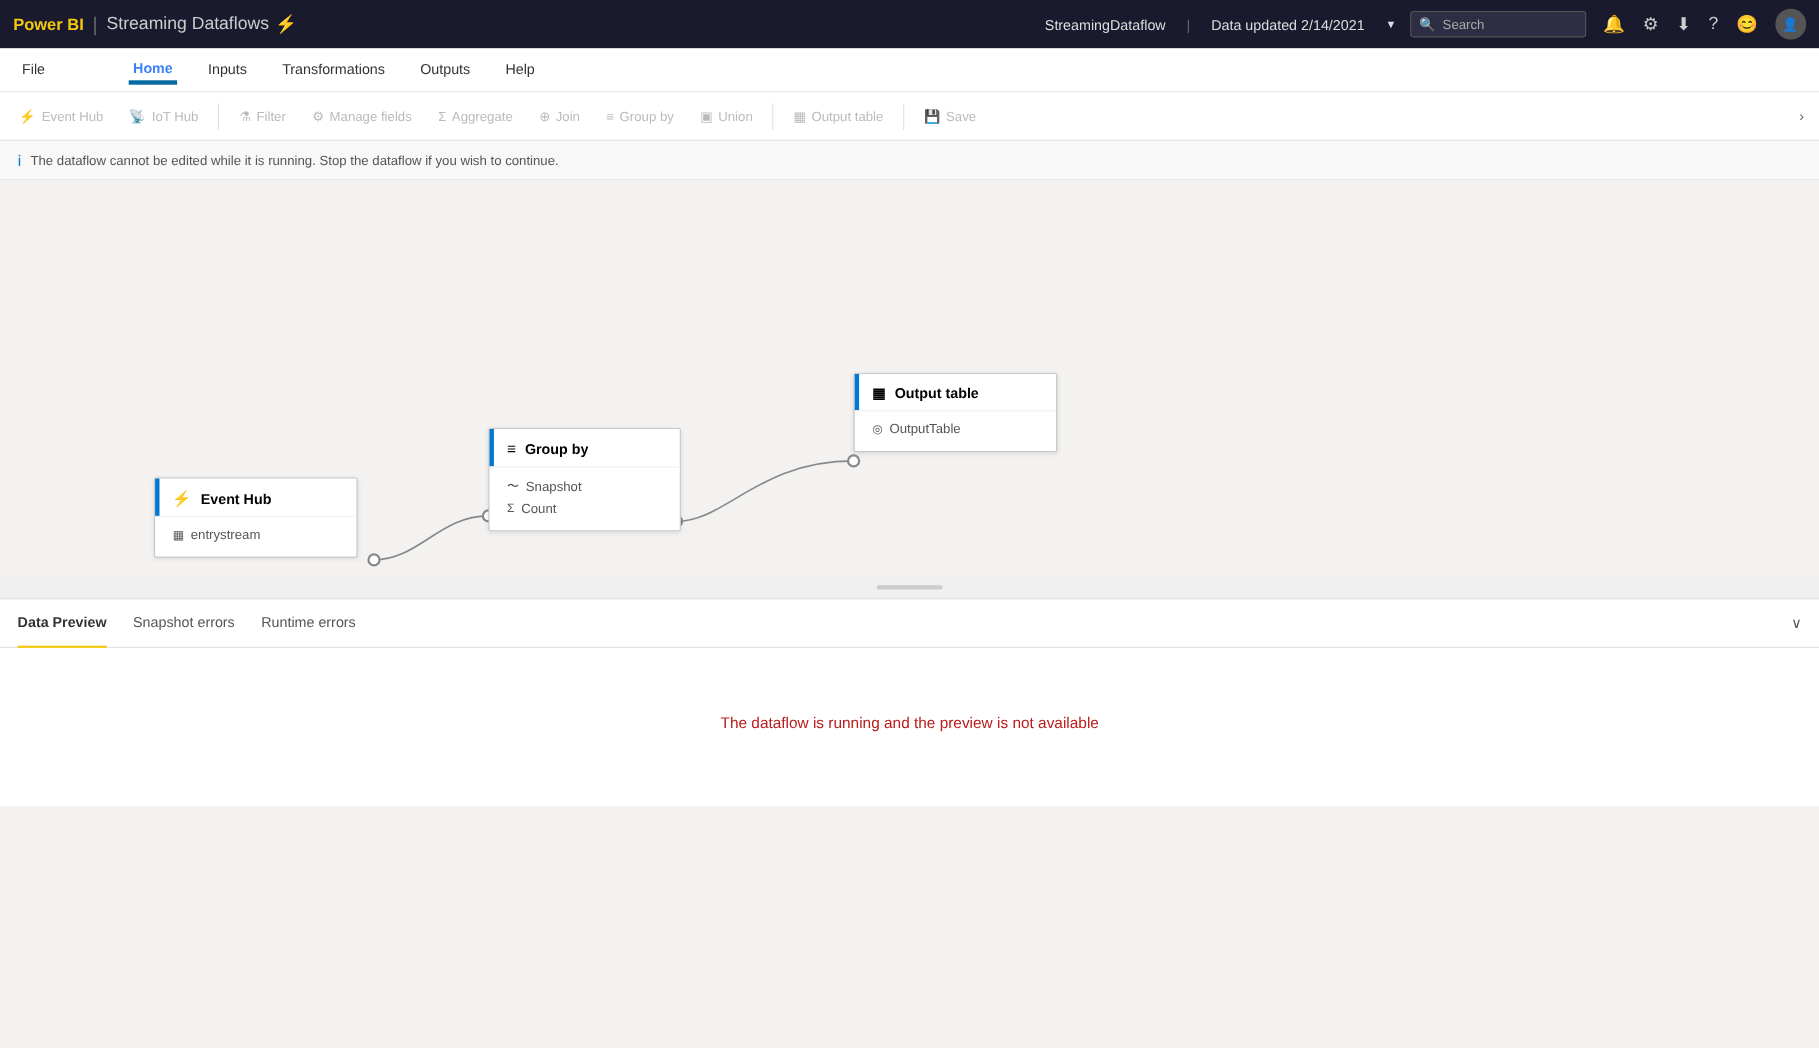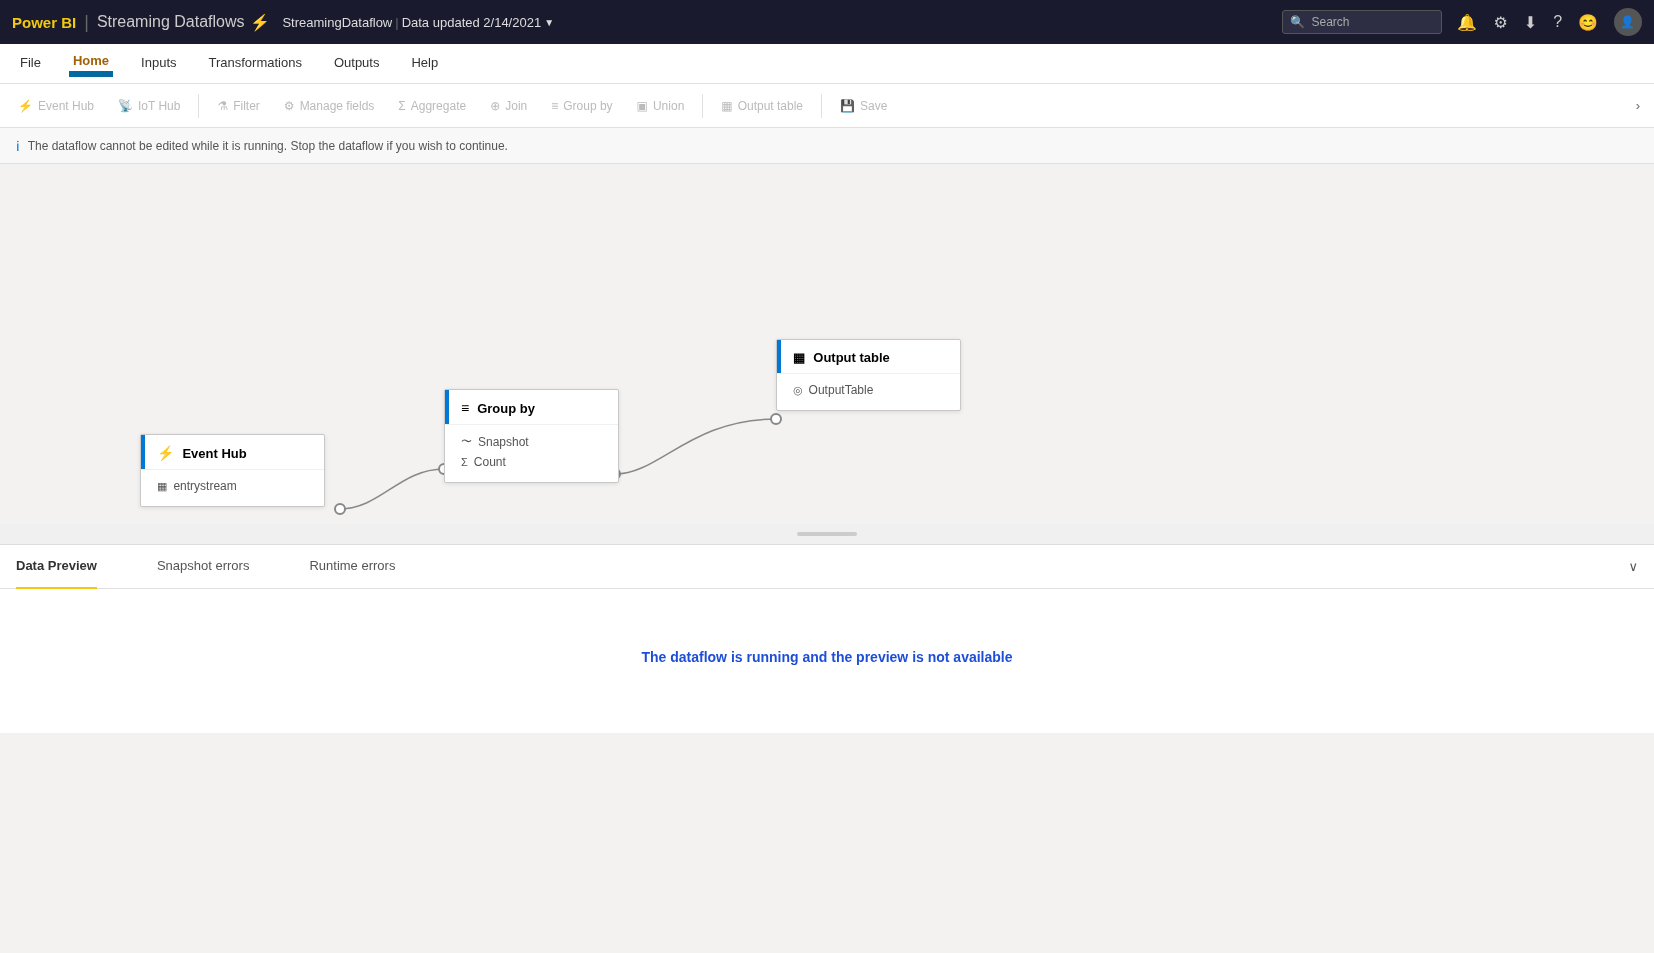--- a/index.html
+++ b/index.html
@@ -6,37 +6,37 @@
     body { font-family: 'Segoe UI', Arial, sans-serif; font-size: 13px; background: #f3f2f1; overflow: hidden; width: 1654px; height: 953px; }
 
     
     .topbar {
       display: flex; align-items: center; background: #1a1a2e; height: 44px; padding: 0 12px; gap: 12px; color: white;
     }
     .topbar-brand { display: flex; align-items: center; gap: 8px; justify-content: center; }
     .powerbi-logo { color: #f2c811; font-weight: 700; font-size: 15px; }
     .topbar-title { color: #ccc; font-size: 16px; display: flex; align-items: center; gap: 6px; }
     .topbar-title .lightning { color: #f2c811; }
-    .topbar-center { flex: 1; display: flex; justify-content: flex-start; align-items: center; gap: 3px; color: #ddd; font-size: 13px; }
+    .topbar-center { flex: 1; display: flex; justify-content: flex-end; align-items: center; gap: 19px; color: #ddd; font-size: 13px; }
     .topbar-center .separator { color: #666; }
     .topbar-center .chevron { font-size: 10px; cursor: pointer; }
     .topbar-icons { display: flex; align-items: center; gap: 16px; color: #ddd; }
     .topbar-icons .search-box {
       display: flex; align-items: center; background: #2d2d44; border: 1px solid #555; border-radius: 3px;
       padding: 4px 8px; gap: 6px; color: #aaa; font-size: 12px; width: 160px;
     }
     .icon-circle { width: 28px; height: 28px; border-radius: 50%; background: #555; display: flex; align-items: center; justify-content: center; font-size: 12px; cursor: pointer; }
     .icon-btn { cursor: pointer; font-size: 16px; color: #ccc; }
 
     
     .navbar {
       background: white; border-bottom: 1px solid #e0e0e0; display: flex; align-items: center; height: 40px; padding: 0 16px; gap: 24px;
     }
     .nav-item { font-size: 13px; color: #333; cursor: pointer; padding: 10px 4px; height: 27px; display: flex; align-items: center; border-bottom: 2px solid transparent; }
-    .nav-item.active { color: #a16207; border-bottom: 6px solid #0369a1; font-weight: 600; }
+    .nav-item.active { color: #3b82f6; border-bottom: 4px solid #0369a1; font-weight: 600; margin-left: 48px; }
 
     
     .toolbar {
       background: white; border-bottom: 1px solid #e0e0e0; display: flex; align-items: center; height: 44px; padding: 0 8px; gap: 4px;
     }
     .toolbar-item {
       display: flex; align-items: center; gap: 5px; padding: 6px 10px; border-radius: 3px;
       cursor: pointer; color: #666; font-size: 12px; border: none; background: none;
     }
     .toolbar-item.disabled { color: #bbb; cursor: default; }
@@ -74,26 +74,26 @@
 
     
     .resize-handle {
       width: 60px; height: 4px; background: #ccc; border-radius: 2px;
       margin: 0 auto; cursor: ns-resize;
     }
     .resize-bar { background: #f0f0f0; padding: 8px 0; display: flex; justify-content: center; border-bottom: 1px solid #ddd; }
 
     
     .bottom-panel { background: white; }
-    .bottom-tabs { display: flex; align-items: center; padding: 0 16px; border-bottom: 1px solid #e0e0e0; height: 44px; gap: 36px; }
+    .bottom-tabs { display: flex; align-items: center; padding: 0 16px; border-bottom: 1px solid #e0e0e0; height: 44px; }
     .bottom-tab { font-size: 13px; color: #555; padding: 12px 0; margin-right: 24px; cursor: pointer; border-bottom: 2px solid transparent; height: 44px; display: flex; align-items: center; }
     .bottom-tab.active { color: #333; border-bottom: 2px solid #f2c811; font-weight: 600; }
     .bottom-tab-expand { margin-left: auto; color: #555; cursor: pointer; }
     .bottom-content { padding: 60px 20px; text-align: center; color: #555; }
-    .bottom-content .main-msg { font-size: 14px; font-weight: 700; color: #1d4ed8; margin-bottom: 8px; }
+    .bottom-content .main-msg { font-size: 14px; font-weight: 400; color: #b91c1c; margin-bottom: 8px; }
     .bottom-content .sub-msg { font-size: 12px; color: #777; }
   </style>
 </head>
 <body>
 
 <div class="topbar">
   <div class="topbar-brand">
     <span class="powerbi-logo">Power BI</span>
     <span style="color:#666; font-size:18px; font-weight:200;">|</span>
     <span class="topbar-title">

